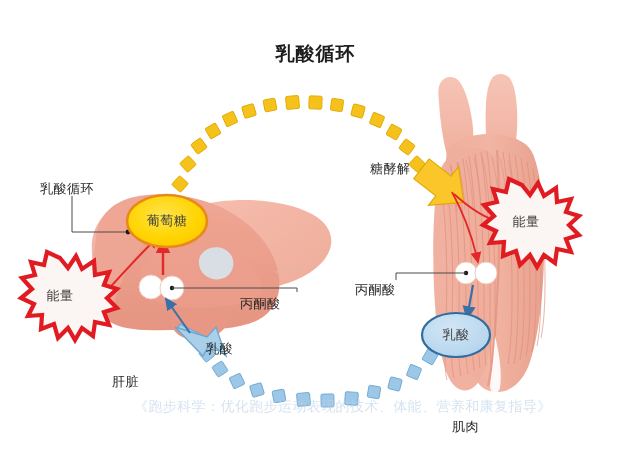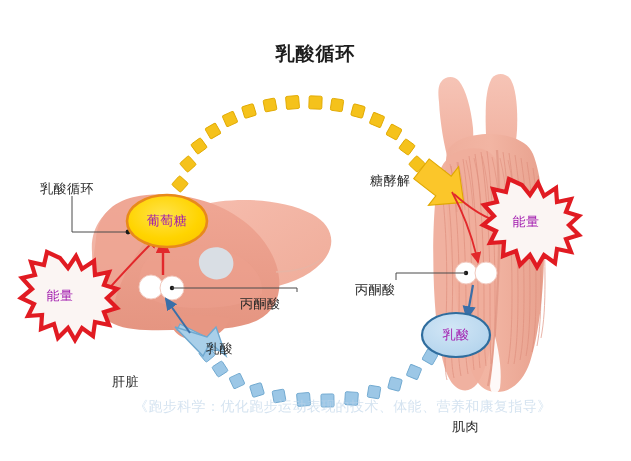--- a/index.html
+++ b/index.html
@@ -26,28 +26,28 @@
     font-size:13px;
     color:#272727;
     white-space:nowrap;
     font-family:"DejaVu Sans","Liberation Sans",sans-serif;
     letter-spacing:0.5px;
   }
   .lbl-gluconeo{left:40px;top:180px;}
   .lbl-pyruvate-l{left:240px;top:295px;}
   .lbl-lactate-l{left:206px;top:340px;}
   .lbl-liver{left:112px;top:373px;}
-  .lbl-glycolysis{left:370px;top:172px;}
+  .lbl-glycolysis{left:370px;top:160px;}
   .lbl-pyruvate-r{left:355px;top:281px;}
   .lbl-muscle{left:452px;top:418px;}
 
   .bubble-txt{
     position:absolute;
     font-size:13px;
-    color:#a21caf;
+    color:#404040;
     white-space:nowrap;
     text-align:center;
     font-family:"DejaVu Sans","Liberation Sans",sans-serif;
     letter-spacing:0.5px;
   }
   .txt-glucose{left:137px;top:212px;width:60px;}
   .txt-energy-l{left:34px;top:287px;width:52px;}
   .txt-energy-r{left:500px;top:213px;width:52px;}
   .txt-lactate-r{left:430px;top:326px;width:52px;}
 

